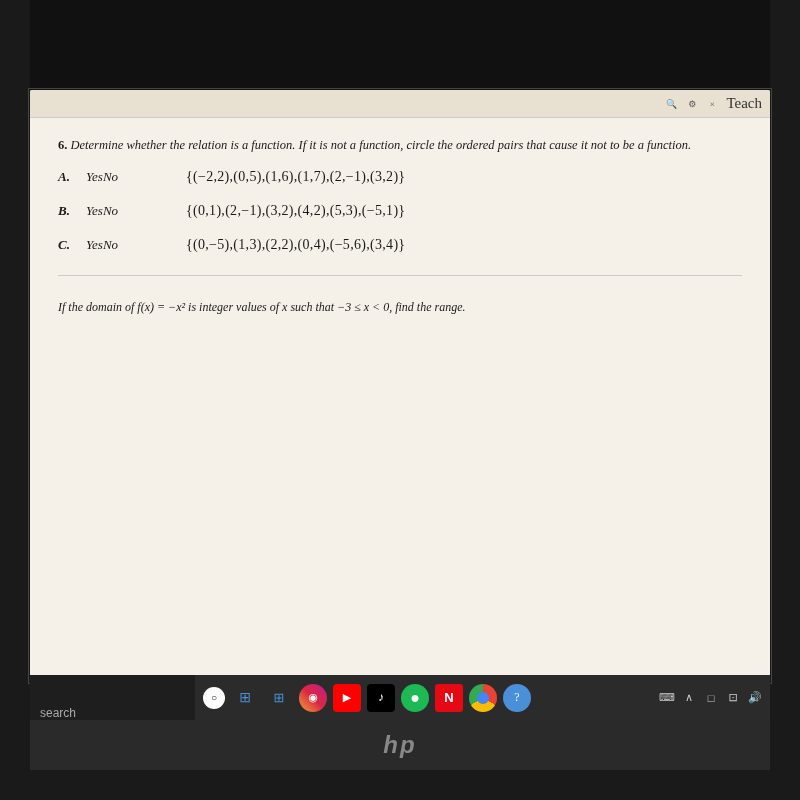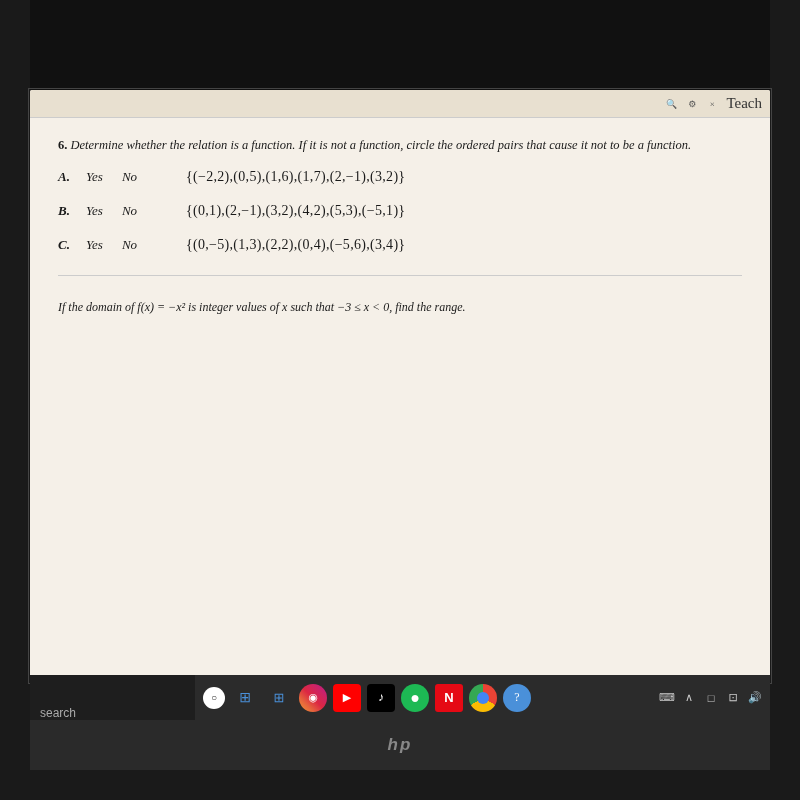--- a/index.html
+++ b/index.html
@@ -89,21 +89,21 @@
 
     .letter {
       width: 28px;
       font-weight: bold;
       font-style: italic;
       flex-shrink: 0;
     }
 
     .yes-no {
       display: flex;
-      gap: 19px;
+      gap: 0;
       width: 80px;
       flex-shrink: 0;
     }
 
     .yn-label {
       font-style: italic;
     }
 
     .set-notation {
       margin-left: 20px;
@@ -191,21 +191,21 @@
       left: 30px;
       width: 740px;
       height: 50px;
       background: #2a2a2a;
       display: flex;
       align-items: center;
       justify-content: center;
     }
 
     .hp-logo {
-      font-size: 17px;
+      font-size: 24px;
       color: #888;
       font-style: italic;
       font-family: Arial, sans-serif;
       font-weight: bold;
       letter-spacing: 2px;
     }
 
     
     .dark-top {
       position: absolute;

